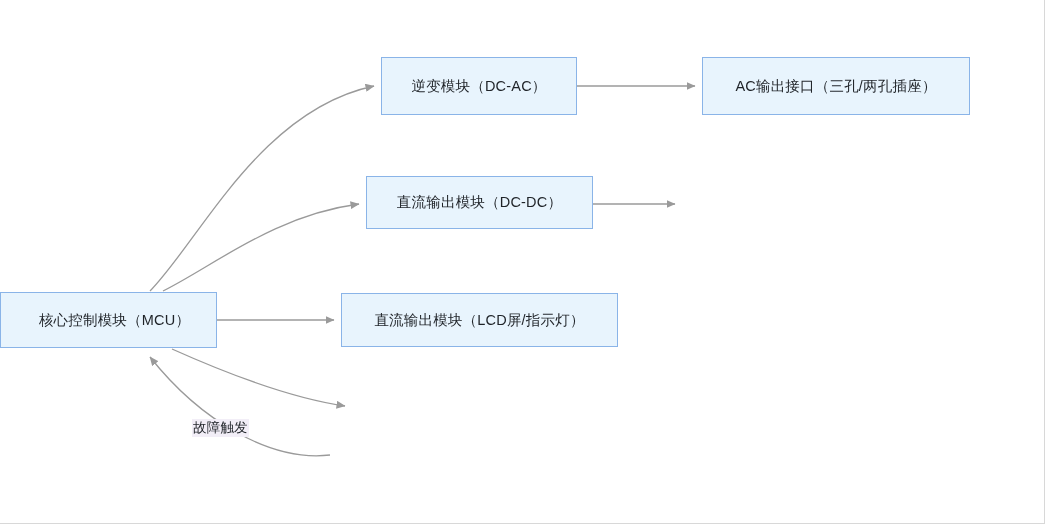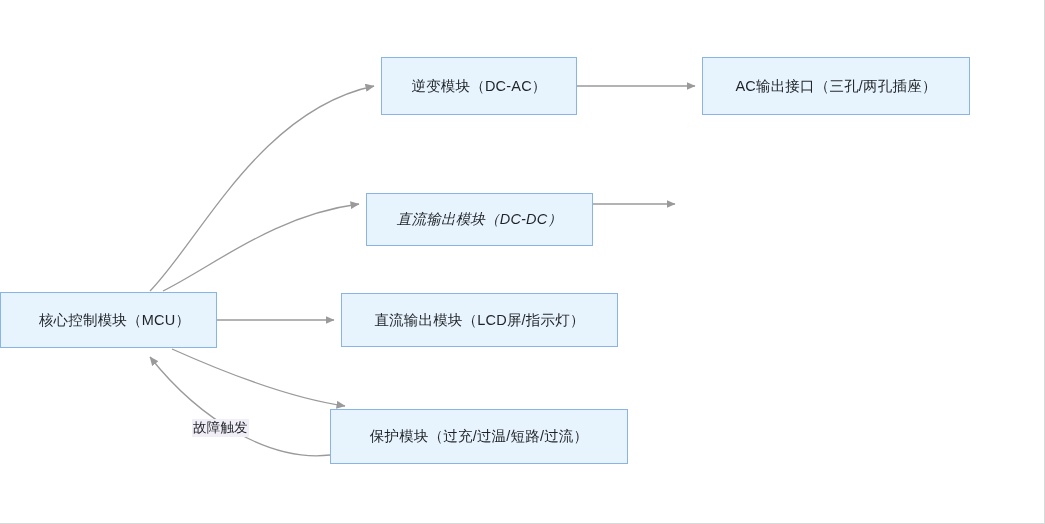--- a/index.html
+++ b/index.html
@@ -87,28 +87,25 @@
   </div>
 
   <div class="node" style="left:702px; top:57px; width:268px; height:58px;">
     <span class="node-label">AC输出接口（三孔/两孔插座）</span>
   </div>
 
   <div class="node" style="left:381px; top:57px; width:196px; height:58px;">
     <span class="node-label">逆变模块（DC-AC）</span>
   </div>
 
-  <div class="node" style="left:366px; top:193px; width:227px; height:53px;font-style:italic;">
+  <div class="node" style="left:366px; top:176px; width:227px; height:53px;">
     <span class="node-label">直流输出模块（DC-DC）</span>
   </div>
 
 
   <div class="node" style="left:341px; top:293px; width:277px; height:54px;">
     <span class="node-label">直流输出模块（LCD屏/指示灯）</span>
   </div>
 
-  <div class="node" style="left:330px; top:409px; width:298px; height:55px;">
-    <span class="node-label">保护模块（过充/过温/短路/过流）</span>
-  </div>
 
   <div class="edge-label" style="left:192px; top:387px;margin-top:32px;">故障触发</div>
 
 </div>
 
 </body></html>

